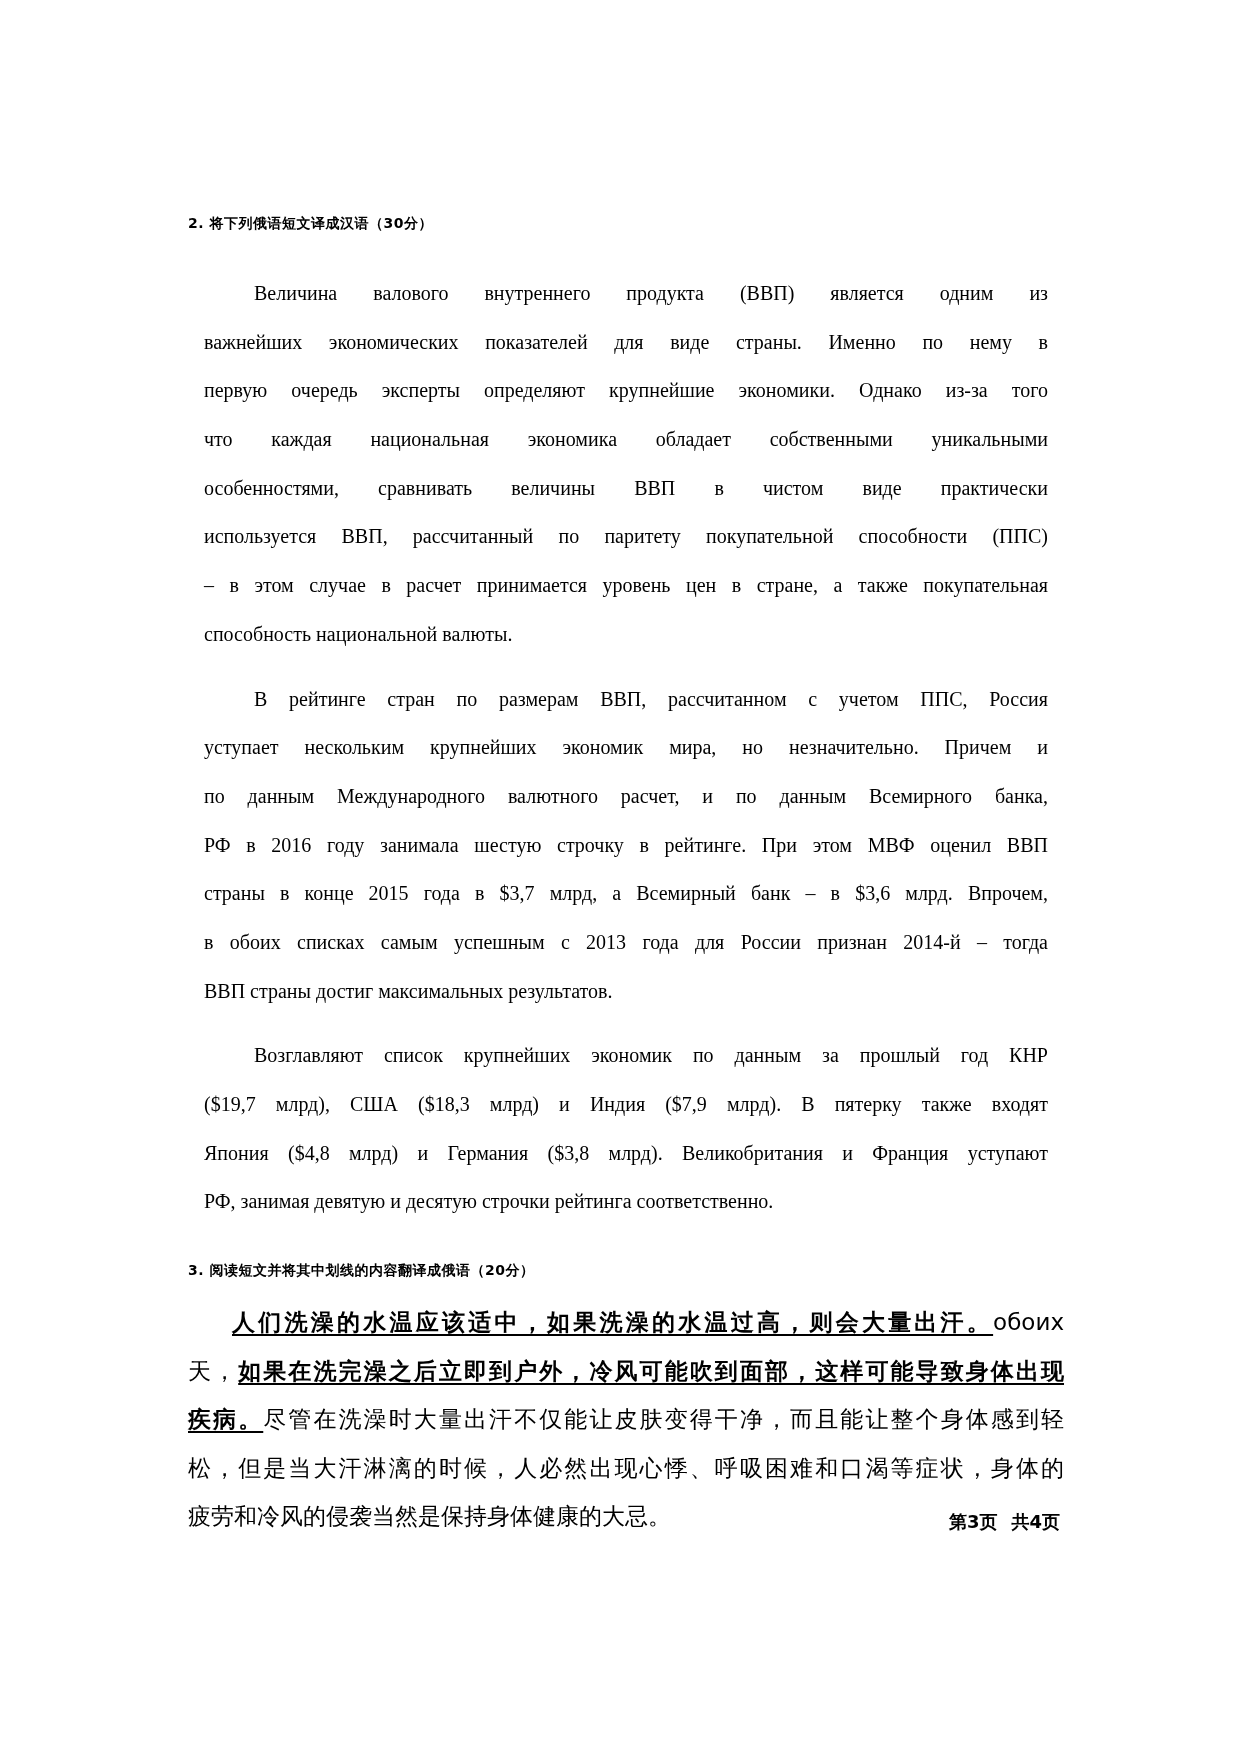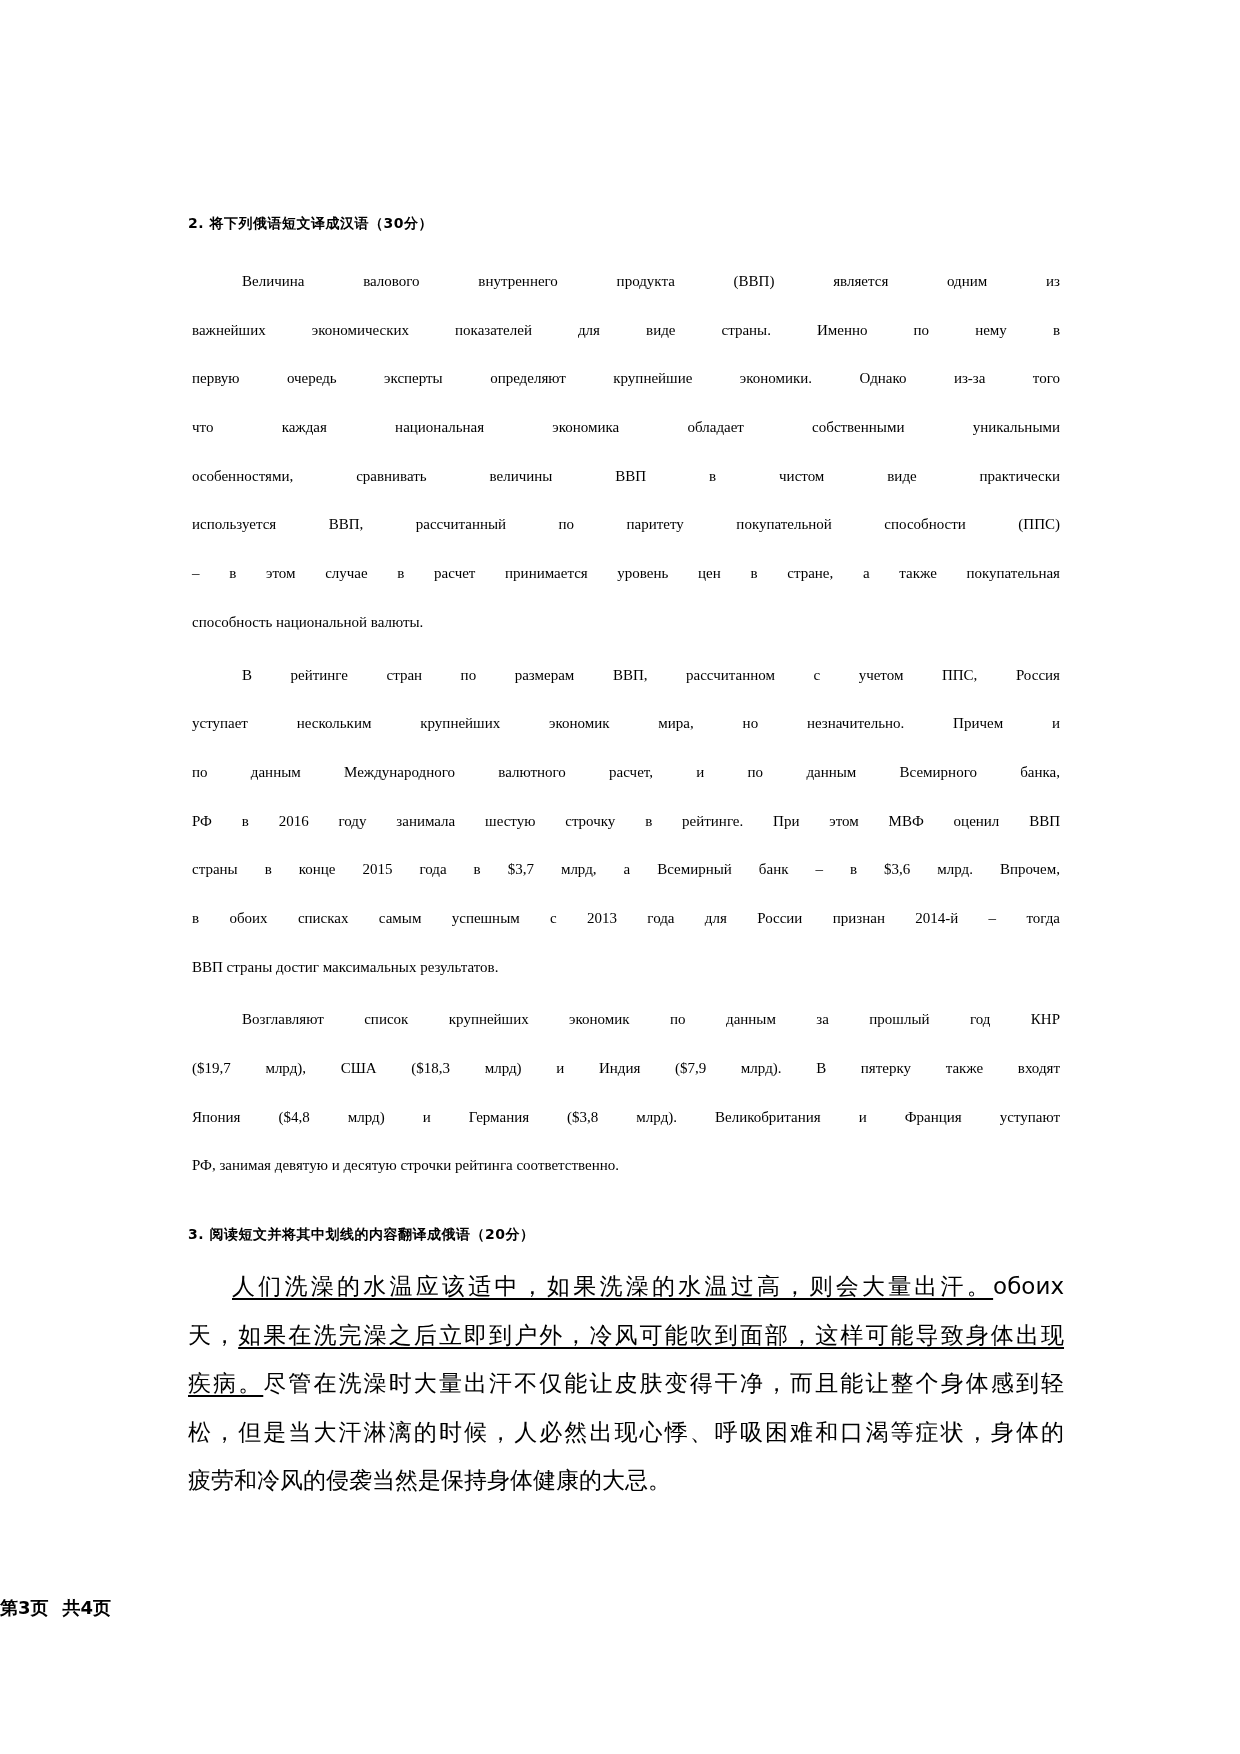--- a/index.html
+++ b/index.html
@@ -29,25 +29,25 @@
     }
     .section-title {
       font-family: "DejaVu Sans", "Liberation Sans", sans-serif;
       font-weight: bold;
       font-size: 14px;
       line-height: 40px;
       margin: 0;
       letter-spacing: 0.5px;
     }
     .ru-para {
-      font-size: 15px;
+      font-size: 20px;
       line-height: 48.7px;
       text-align: justify;
       text-align-last: left;
-      margin: 4px;
+      margin: 16px;
     }
     .ru-line {
       display: block;
       text-align: justify;
       text-align-last: justify;
       white-space: nowrap;
       height: 48.7px;
     }
     .ru-line.last {
       text-align-last: left;
@@ -71,27 +71,28 @@
       height: 48.5px;
       text-align: justify;
       text-align-last: justify;
     }
     .zh-line.last { text-align-last: left; }
     .zh-line.indent { padding-left: 44px; }
     .ul {
       text-decoration: underline;
       text-decoration-thickness: 2px;
       text-underline-offset: 4px;
+      font-weight: bold;
     }
     .footer {
       position: absolute;
       left: 0;
       width: 1060px;
-      top: 1596px;
-      text-align: left;
+      top: 1510px;
+      text-align: right;
       font-family: "DejaVu Sans", "Liberation Sans", sans-serif;
       font-weight: bold;
       font-size: 18px;
     }
     .footer span + span { margin-left: 14px; }
   </style>
 </head>
 <body>
 
 <div class="page">

